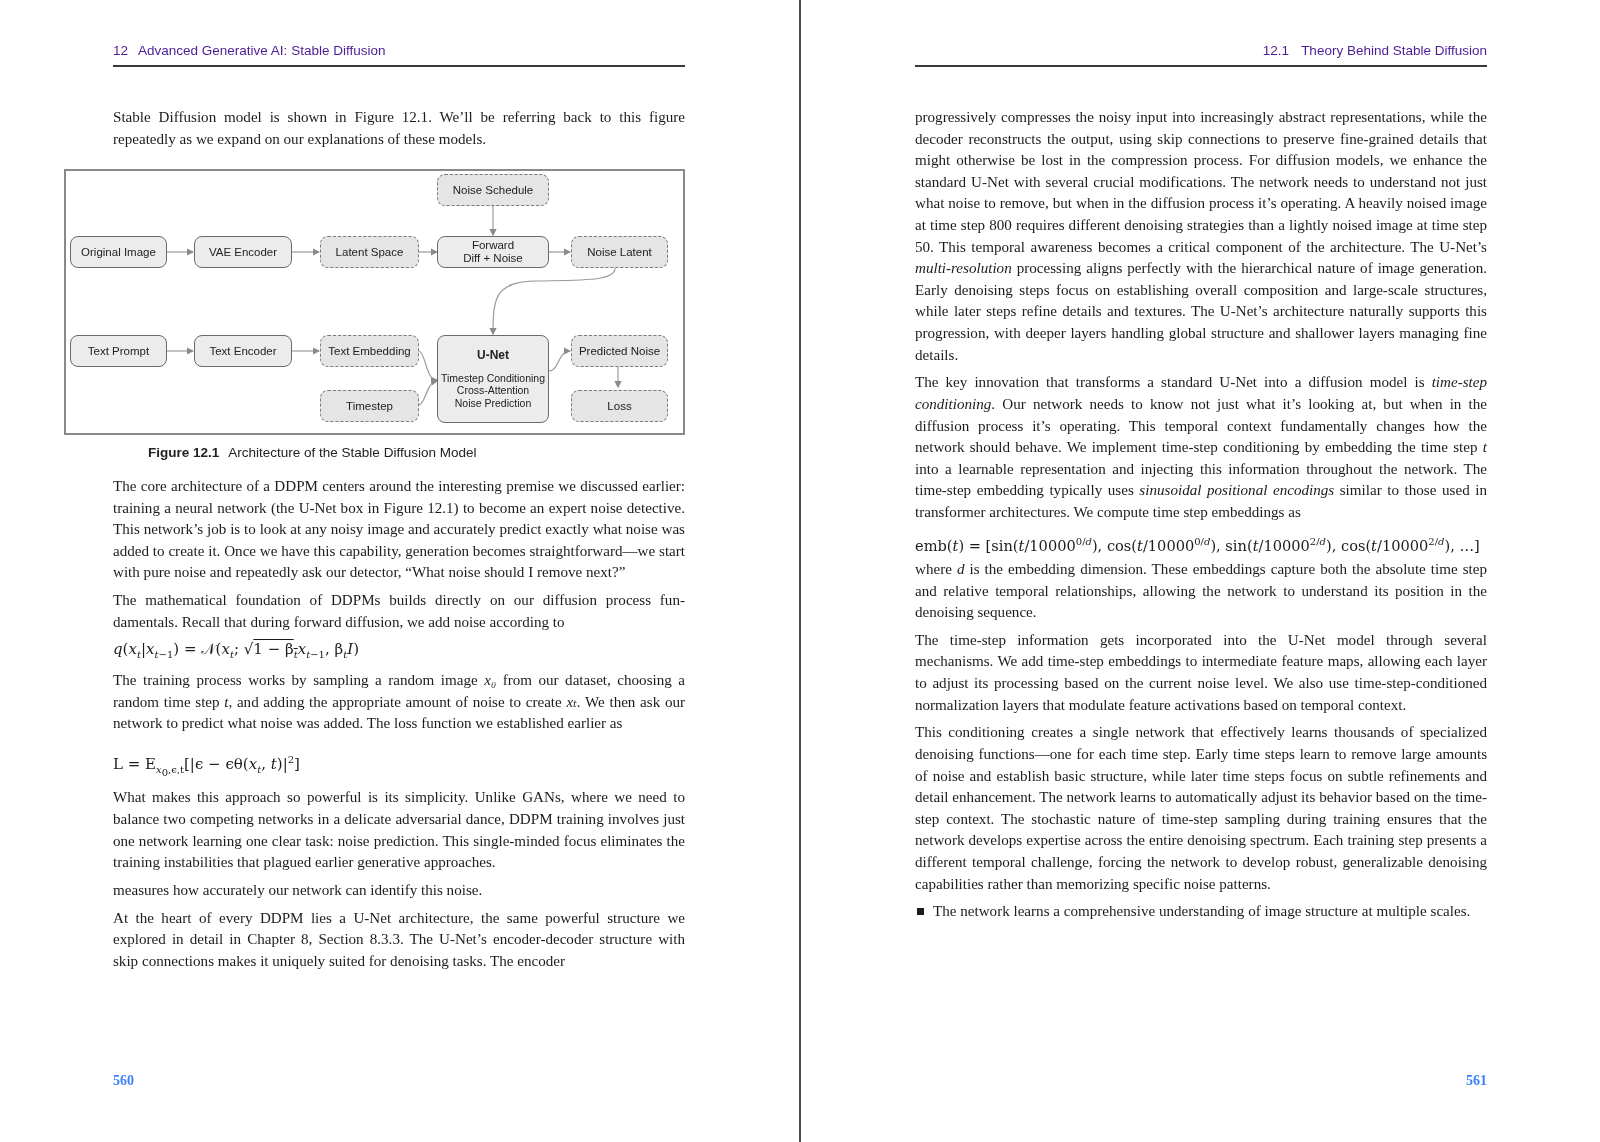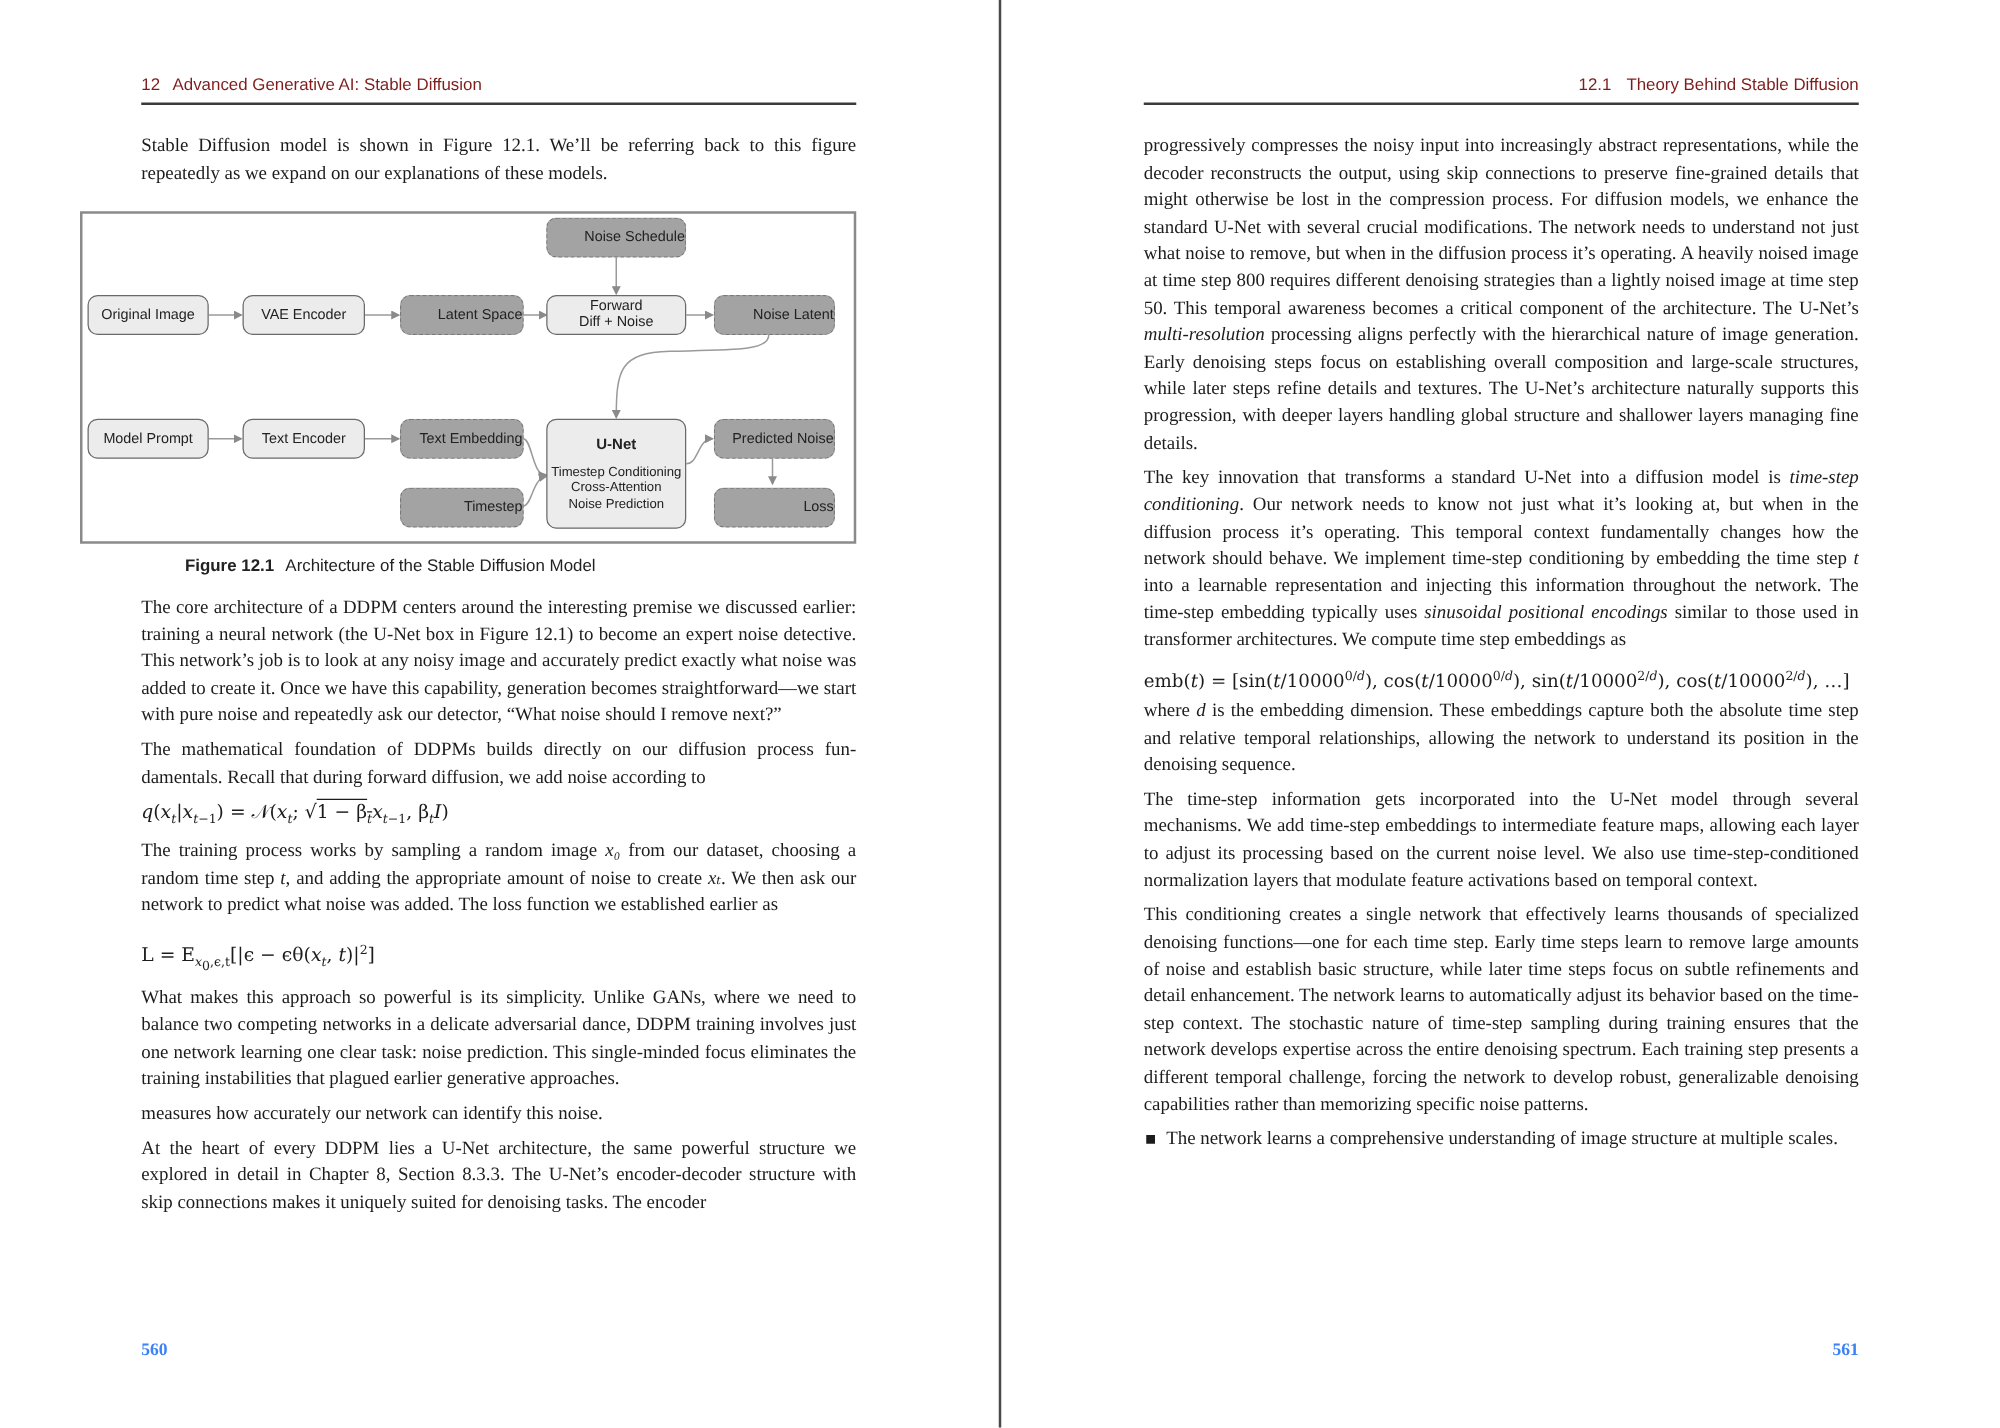--- a/index.html
+++ b/index.html
@@ -9,23 +9,23 @@
     font-family: "Liberation Serif", "DejaVu Serif", serif;
   }
   .spread-divider {
     position: absolute; left: 799px; top: 0; width: 2px; height: 1142px; background: #4a4a4a;
   }
   .page { position: absolute; top: 0; height: 1142px; }
   .page-left { left: 0; width: 799px; }
   .page-right { left: 801px; width: 799px; }
 
   .running-head {
-    position: absolute; top: 60px; height: 24px;
+    position: absolute; top: 43px; height: 24px;
     font-family: "Liberation Sans", "DejaVu Sans", sans-serif;
-    font-size: 13.5px; color: #7f1d1d; border-bottom: 2px solid #3a3a3a;
+    font-size: 13.5px; color: #4c1d95; border-bottom: 2px solid #3a3a3a;
     display: flex; align-items: flex-start; box-sizing: border-box;
   }
   .page-left .running-head { left: 113px; width: 572px; }
   .page-right .running-head { left: 114px; width: 572px; justify-content: flex-end; }
   .running-head .chap-num { margin-right: 10px; }
   .running-head .sec-num { margin-right: 12px; }
 
   .body-text {
     position: absolute; font-size: 15.1px; line-height: 21.6px; text-align: justify;
     hyphens: manual;
@@ -42,21 +42,21 @@
     position: absolute; left: 64px; top: 169px; width: 621px; height: 266px;
     border: 2px solid #8a8a8a; box-sizing: border-box; background: #fff;
   }
   .fig-svg { position: absolute; left: 0; top: 0; }
   .node {
     position: absolute; box-sizing: border-box; border-radius: 8px;
     font-family: "Liberation Sans", "DejaVu Sans", sans-serif; font-size: 11.5px; color: #222;
     display: flex; align-items: center; justify-content: center; text-align: center; line-height: 13px;
   }
   .node.solid { background: #ececec; border: 1.5px solid #6a6a6a; }
-  .node.dashed { background: #a3a3a3; border: 1.5px dashed #7a7a7a; justify-content: flex-end; }
+  .node.dashed { background: #e5e5e5; border: 1.5px dashed #7a7a7a; }
   .node.unet { flex-direction: column; font-size: 10.5px; line-height: 12.5px; }
   .node.unet .unet-title { font-weight: bold; font-size: 12px; margin-bottom: 10px; }
 
   .caption {
     position: absolute; left: 113px; top: 445px;
     font-family: "Liberation Sans", "DejaVu Sans", sans-serif; font-size: 13.5px; color: #222; margin-left: 35px;
   }
   .caption .cap-label { font-weight: bold; margin-right: 6px; }
 
   .bullet-list { list-style: none; margin: 0; padding: 0; }
@@ -124,21 +124,21 @@
     </div>
     <div class="node solid" style="left:371px;top:65px;width:112px;height:32px;flex-direction:column;">
       <span>Forward</span>
       <span>Diff + Noise</span>
     </div>
     <div class="node dashed" style="left:505px;top:65px;width:97px;height:32px;">
       <span>Noise Latent</span>
     </div>
 
     <div class="node solid" style="left:4px;top:164px;width:97px;height:32px;">
-      <span>Model Prompt</span>
+      <span>Text Prompt</span>
     </div>
     <div class="node solid" style="left:128px;top:164px;width:98px;height:32px;">
       <span>Text Encoder</span>
     </div>
     <div class="node dashed" style="left:254px;top:164px;width:99px;height:32px;">
       <span>Text Embedding</span>
     </div>
     <div class="node dashed" style="left:254px;top:219px;width:99px;height:32px;">
       <span>Timestep</span>
     </div>

